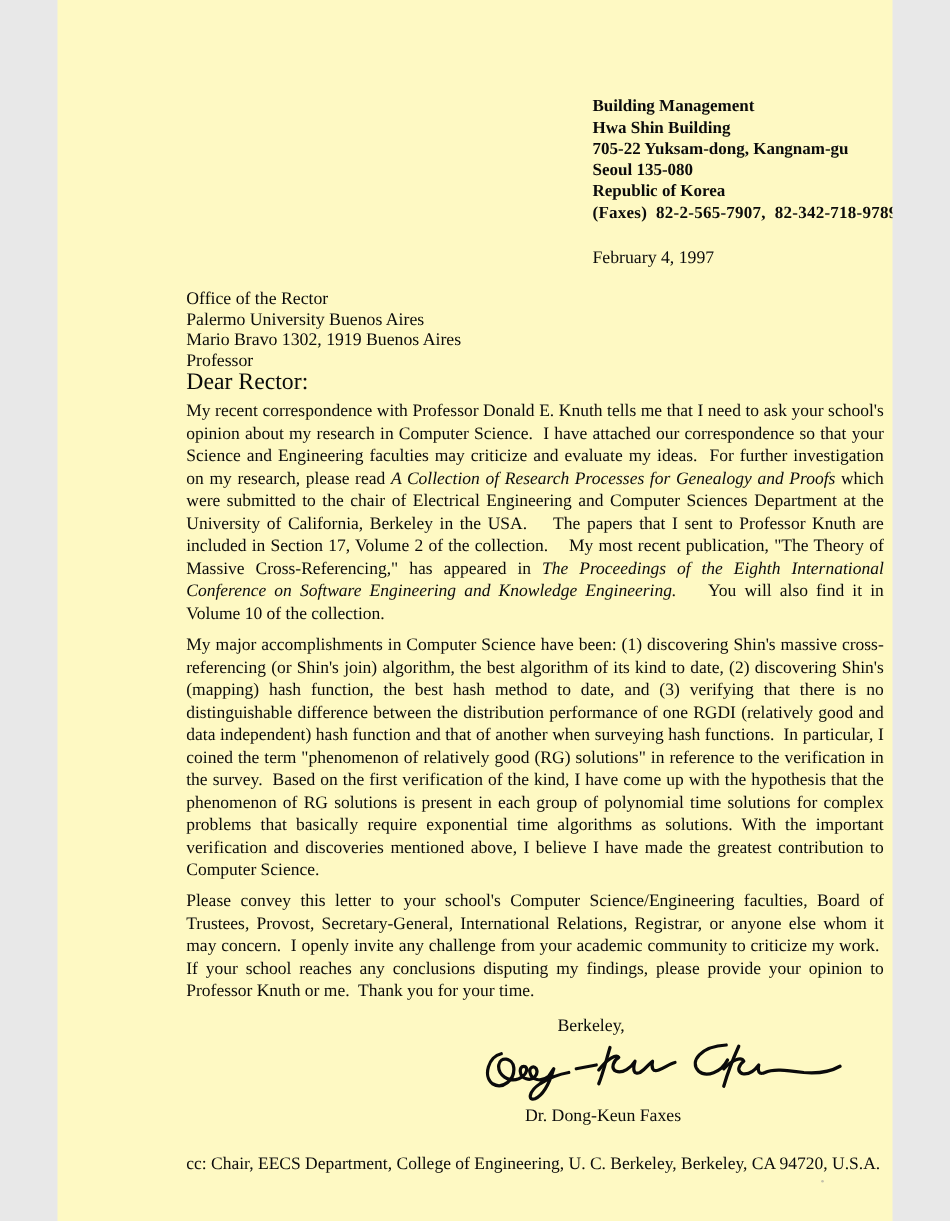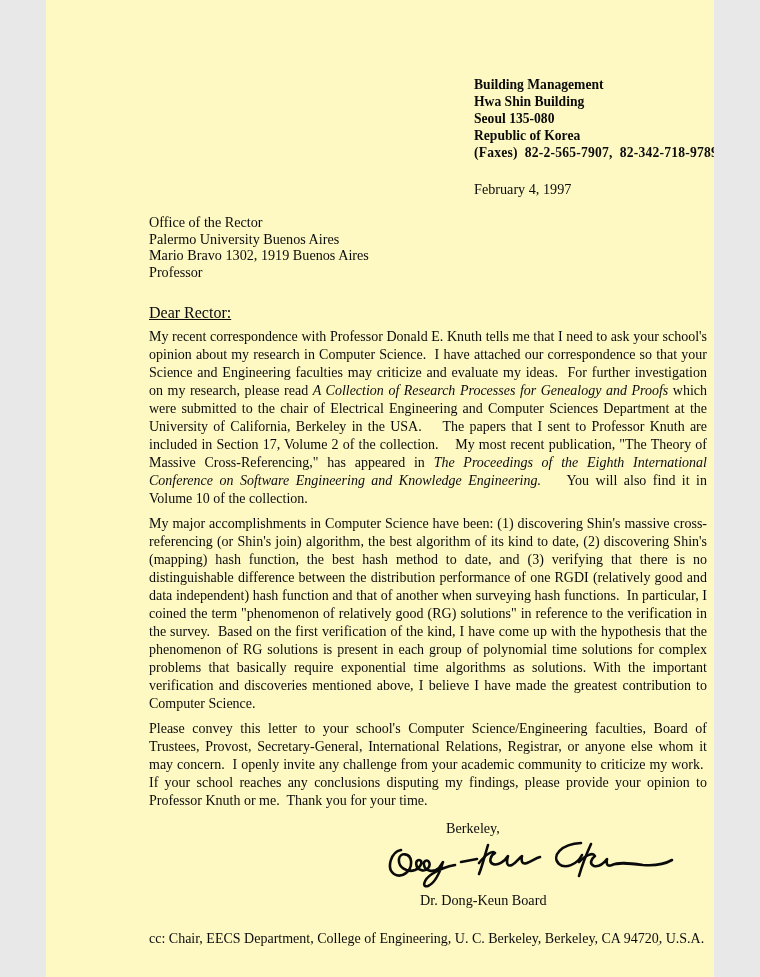--- a/index.html
+++ b/index.html
@@ -38,21 +38,21 @@
     margin-left: 325px;
     margin-top: 19px;
     font-weight: normal;
     font-size: 14.2px;
   }
   .recipient {
     margin-top: 16px;
     font-size: 14.2px;
     line-height: 16.5px;
   }
-  .salutation { margin-top: 24px; font-size: 16px; text-decoration: underline; }
+  .salutation { font-size: 19px; }
   p.body-par {
     margin-top: 7px;
     text-align: justify;
     font-size: 14px;
     line-height: 18px;
   }
   p.body-par:first-of-type { margin-top: 6px; }
   .it { font-style: italic; }
   .closing { margin-top: 9px; }
   .sincerely { margin-left: 297px; font-size: 14.2px; }
@@ -72,20 +72,21 @@
 
 <div class="page">
   <div class="speck speck-1"></div>
   <div class="speck speck-2"></div>
 
   <div class="content">
 
     <div class="letterhead">
       <div class="lh-line">Building Management</div>
       <div class="lh-line">Hwa Shin Building</div>
+      <div class="lh-line">705-22 Yuksam-dong, Kangnam-gu</div>
       <div class="lh-line">Seoul 135-080</div>
       <div class="lh-line">Republic of Korea</div>
       <div class="lh-line fax-line">(Faxes)&nbsp;  82-2-565-7907,&nbsp;  82-342-718-9789</div>
     </div>
 
     <div class="date-line">February 4, 1997</div>
 
     <div class="recipient">
       <div>Office of the Rector</div>
       <div>Palermo University Buenos Aires</div>
@@ -112,19 +113,19 @@
             <path d="M103 7 C100 17 97 29 94 36"></path>
             <path d="M94 25 C101 16 108 12 110 15 C106 17 103 24 108 26 C113 28 120 23 123 18 C121 25 122 29 127 27 C132 24 134 20 137 18 C136 23 137 27 142 25 C147 23 151 20 155 19"></path>
 
             <path d="M196 5 C176 6 166 18 174 26 C180 31 192 27 197 17"></path>
 
             <path d="M206 6 C201 17 196 31 194 38"></path>
             <path d="M194 24 C201 17 208 14 210 18 C206 21 204 26 209 28 C214 29 219 25 222 21 C221 26 222 29 227 27 C233 24 243 25 258 27 C270 28 280 26 287 22"></path>
           </g>
         </svg>
       </div>
-      <div class="typed-name">Dr. Dong-Keun Board</div>
+      <div class="typed-name">Dr. Dong-Keun Faxes</div>
     </div>
 
     <div class="cc-line">cc: Chair, EECS Department, College of Engineering, U. C. Berkeley, Berkeley, CA 94720, U.S.A.</div>
 
   </div>
 </div>
 
 </body></html>

